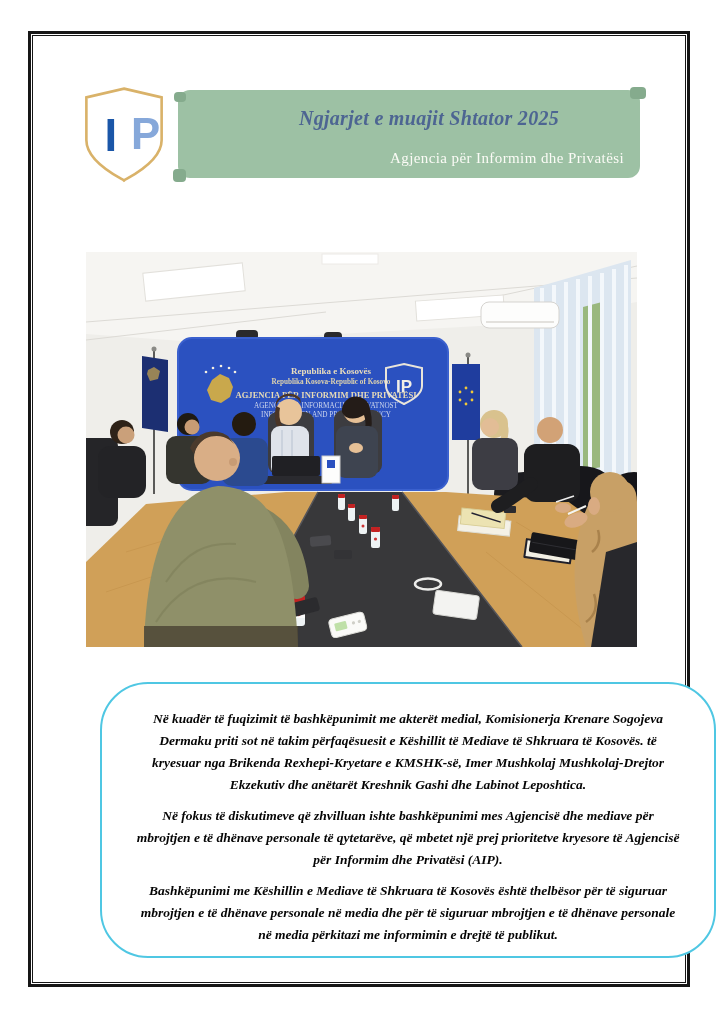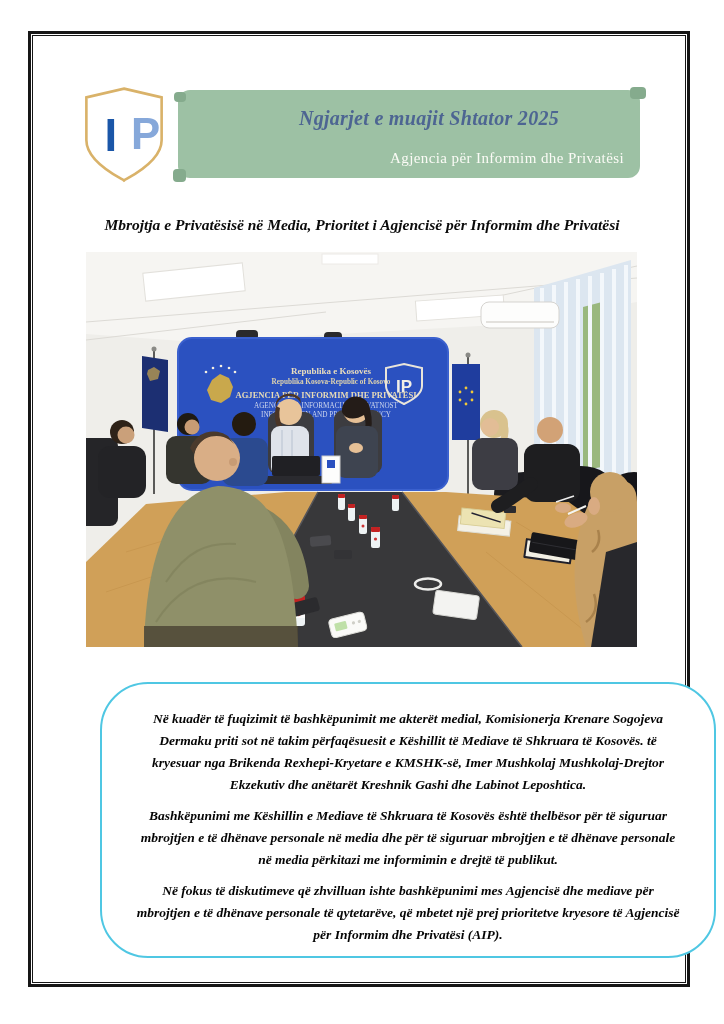--- a/index.html
+++ b/index.html
@@ -45,21 +45,20 @@
   </svg>
 
   <div class="banner">
     <div class="curl curl-tl"></div>
     <div class="curl curl-bl"></div>
     <div class="curl curl-tr"></div>
     <p class="banner-title">Ngjarjet e muajit Shtator 2025</p>
     <span class="banner-subtitle">Agjencia për Informim dhe Privatësi</span>
   </div>
 
-  <div class="heading">Mbrojtja e Privatësisë në Media, Prioritet i Agjencisë për Informim dhe Privatësi</div>
 
   <svg class="photo" viewBox="0 0 551 395">
 
     <rect x="0" y="0" width="551" height="395" fill="#efeeea"></rect>
     <path d="M0 0 H551 V50 L430 72 L110 90 L0 82 Z" fill="#f6f5f2"></path>
     <g stroke="#dcdad5" stroke-width="1">
       <path d="M0 70 L551 26" fill="none"></path>
       <path d="M0 88 L240 60" fill="none"></path>
       <path d="M330 62 L551 14" fill="none"></path>
     </g>
@@ -325,17 +324,17 @@
         <ellipse cx="508" cy="254" rx="6" ry="9" fill="#d9ab82"></ellipse>
         <path d="M520 300 L551 290 L551 395 L505 395 Z" fill="#28282c"></path>
         <ellipse cx="490" cy="268" rx="12" ry="7" fill="#d9ab82" transform="rotate(-20 490 268)"></ellipse>
         <line x1="482" y1="262" x2="500" y2="254" stroke="#f4f4f2" stroke-width="2"></line>
       </g>
     </g>
   </svg>
 
   <div class="body-box">
     <p>Në kuadër të fuqizimit të bashkëpunimit me akterët medial, Komisionerja Krenare Sogojeva Dermaku priti sot në takim përfaqësuesit e Këshillit të Mediave të Shkruara të Kosovës. të kryesuar nga Brikenda Rexhepi-Kryetare e KMSHK-së, Imer Mushkolaj Mushkolaj-Drejtor Ekzekutiv dhe anëtarët Kreshnik Gashi dhe Labinot Leposhtica.</p>
+    <p>Në fokus të diskutimeve që zhvilluan ishte bashkëpunimi mes Agjencisë dhe mediave për mbrojtjen e të dhënave personale të qytetarëve, që mbetet një prej prioritetve kryesore të Agjencisë për Informim dhe Privatësi (AIP).</p>
     <p>Bashkëpunimi me Këshillin e Mediave të Shkruara të Kosovës është thelbësor për të siguruar mbrojtjen e të dhënave personale në media dhe për të siguruar mbrojtjen e të dhënave personale në media përkitazi me informimin e drejtë të publikut.</p>
-    <p>Në fokus të diskutimeve që zhvilluan ishte bashkëpunimi mes Agjencisë dhe mediave për mbrojtjen e të dhënave personale të qytetarëve, që mbetet një prej prioritetve kryesore të Agjencisë për Informim dhe Privatësi (AIP).</p>
   </div>
 
 </div>
 
 </body></html>

